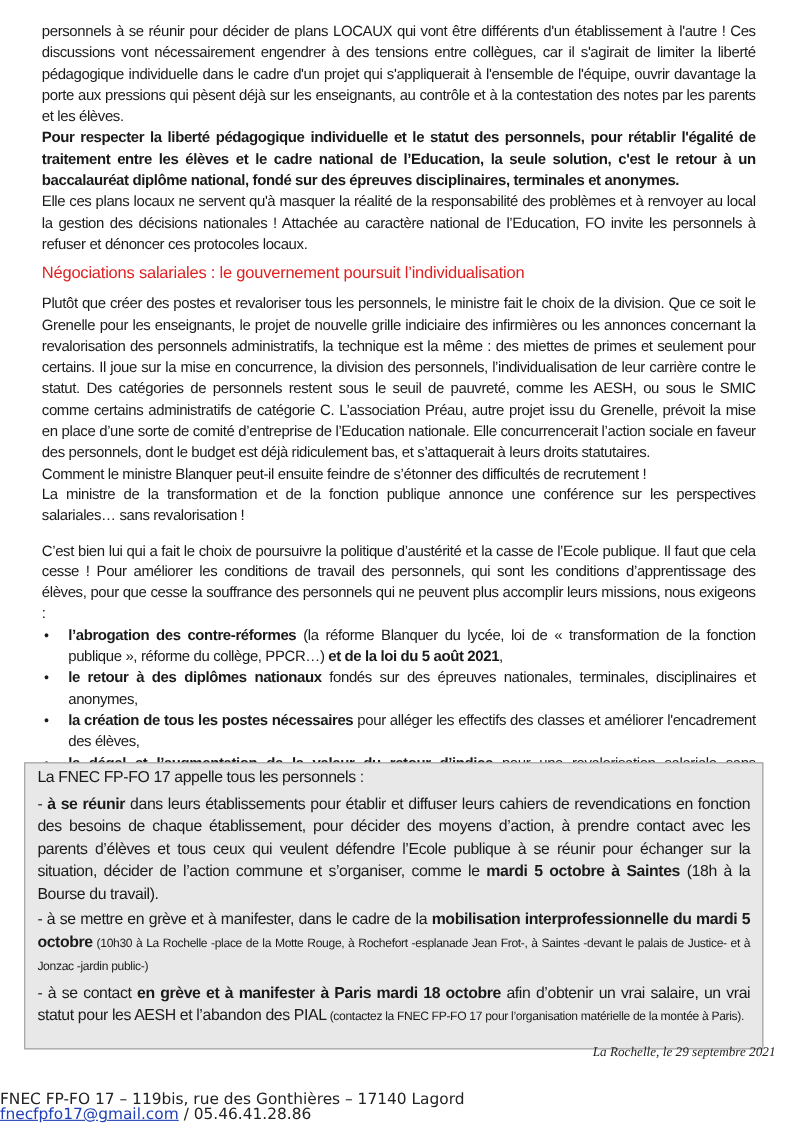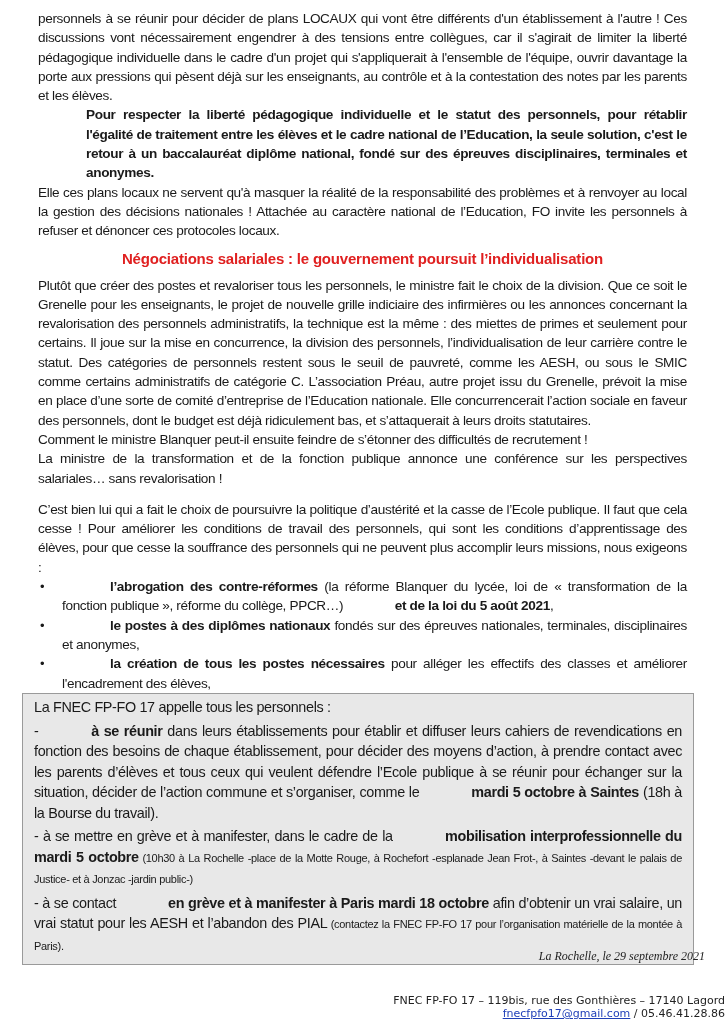--- a/index.html
+++ b/index.html
@@ -1,29 +1,29 @@
 <!DOCTYPE html>
 <html><head>
 <meta charset="utf-8">
 <style>
   html, body { margin: 0; padding: 0; background: #ffffff; }
   body { width: 725px; height: 1024px; position: relative; overflow: hidden; color: #1a1a1a; }
-  .page { position: absolute; left: 38px; top: 9px; width: 649px; font-family: "Liberation Sans", sans-serif; font-size: 13.6px; line-height: 19.3px; letter-spacing: -0.35px; }
+  .page { position: absolute; left: 38px; top: 19px; width: 649px; font-family: "Liberation Sans", sans-serif; font-size: 13.6px; line-height: 19.3px; letter-spacing: -0.35px; }
   .p { margin: 0; text-align: justify; }
-  .b { font-weight: bold; margin-left: 48px; }
+  .b { font-weight: bold; }
   .gap { height: 12px; }
-  .heading { margin: 9px 0 8px 0; text-align: center; color: #e02020; font-weight: bold; font-size: 15px; line-height: 18px; letter-spacing: -0.2px; }
+  .heading { margin: 9px 0 8px 0; text-align: left; color: #e02020; font-weight: normal; font-size: 15px; line-height: 18px; letter-spacing: -0.2px; }
   ul.bullets { list-style: none; margin: 0; padding: 0; }
   ul.bullets li { position: relative; padding-left: 24px; text-align: justify; }
   ul.bullets li .dot { position: absolute; left: 2px; top: 0; font-size: 13px; }
-  .box { position: absolute; left: 22px; top: 693px; width: 648px; padding: 3px 11px 5px 11px; background: #e8e8e8; border: 1px solid #9a9a9a; font-family: "Liberation Sans", sans-serif; font-size: 14.4px; line-height: 20.5px; letter-spacing: -0.35px; color: #1a1a1a; }
+  .box { position: absolute; left: 22px; top: 693px; width: 648px; padding: 3px 11px 15px 11px; background: #e8e8e8; border: 1px solid #9a9a9a; font-family: "Liberation Sans", sans-serif; font-size: 14.4px; line-height: 20.5px; letter-spacing: -0.35px; color: #1a1a1a; }
   .box .p { margin-bottom: 3px; }
   .small { font-size: 11px; letter-spacing: -0.3px; }
   .date { position: absolute; right: 20px; top: 949px; font-family: "Liberation Serif", serif; font-style: italic; font-size: 12px; color: #222; }
-  .footer { position: absolute; left: 0; width: 725px; top: 994px; text-align: right; font-family: "DejaVu Sans", sans-serif; font-size: 11px; line-height: 13px; color: #222; }
+  .footer { position: absolute; left: 0; width: 725px; top: 994px; text-align: left; font-family: "DejaVu Sans", sans-serif; font-size: 14px; line-height: 13px; color: #222; }
   .footer a { color: #1f3fb8; text-decoration: underline; }
 </style>
 </head>
 <body>
 
 <div class="page">
   <p class="p">personnels à se réunir pour décider de plans LOCAUX qui vont être différents d'un établissement à l'autre ! Ces discussions vont nécessairement engendrer à des tensions entre collègues, car il s'agirait de limiter la liberté pédagogique individuelle dans le cadre d'un projet qui s'appliquerait à l'ensemble de l'équipe, ouvrir davantage la porte aux pressions qui pèsent déjà sur les enseignants, au contrôle et à la contestation des notes par les parents et les élèves.</p>
   <p class="p b">Pour respecter la liberté pédagogique individuelle et le statut des personnels, pour rétablir l'égalité de traitement entre les élèves et le cadre national de l’Education, la seule solution, c'est le retour à un baccalauréat diplôme national, fondé sur des épreuves disciplinaires, terminales et anonymes.</p>
   <p class="p">Elle ces plans locaux ne servent qu'à masquer la réalité de la responsabilité des problèmes et à renvoyer au local la gestion des décisions nationales ! Attachée au caractère national de l’Education, FO invite les personnels à refuser et dénoncer ces protocoles locaux.</p>
 
@@ -33,21 +33,21 @@
   <p class="p">Comment le ministre Blanquer peut-il ensuite feindre de s’étonner des difficultés de recrutement !</p>
   <p class="p">La ministre de la transformation et de la fonction publique annonce une conférence sur les perspectives salariales… sans revalorisation !</p>
   <div class="gap"></div>
   <p class="p">C’est bien lui qui a fait le choix de poursuivre la politique d’austérité et la casse de l’Ecole publique. Il faut que cela cesse ! Pour améliorer les conditions de travail des personnels, qui sont les conditions d’apprentissage des élèves, pour que cesse la souffrance des personnels qui ne peuvent plus accomplir leurs missions, nous exigeons :</p>
 
   <ul class="bullets">
     <li>
       <span class="dot">•</span><span class="b">l’abrogation des contre-réformes</span><span> (la réforme Blanquer du lycée, loi de « transformation de la fonction publique », réforme du collège, PPCR…) </span><span class="b">et de la loi du 5 août 2021</span><span>,</span>
     </li>
     <li>
-      <span class="dot">•</span><span class="b">le postes à des diplômes nationaux</span><span> fondés sur des épreuves nationales, terminales, disciplinaires et anonymes,</span>
+      <span class="dot">•</span><span class="b">le retour à des diplômes nationaux</span><span> fondés sur des épreuves nationales, terminales, disciplinaires et anonymes,</span>
     </li>
     <li>
       <span class="dot">•</span><span class="b">la création de tous les postes nécessaires</span><span> pour alléger les effectifs des classes et améliorer l'encadrement des élèves,</span>
     </li>
     <li>
       <span class="dot">•</span><span class="b">le dégel et l’augmentation de la valeur du retour d’indice</span><span> pour une revalorisation salariale sans contrepartie et pour tous.</span>
     </li>
   </ul>
 </div>
 

